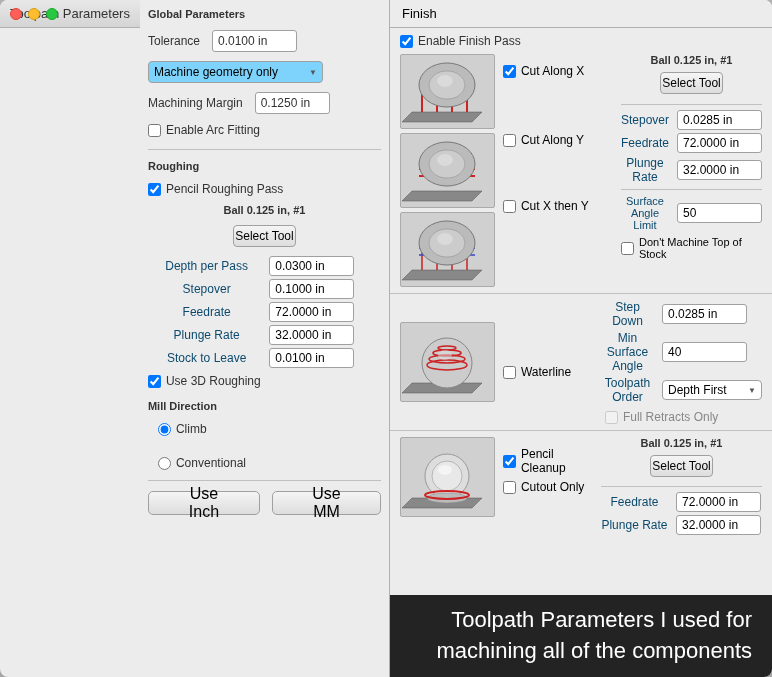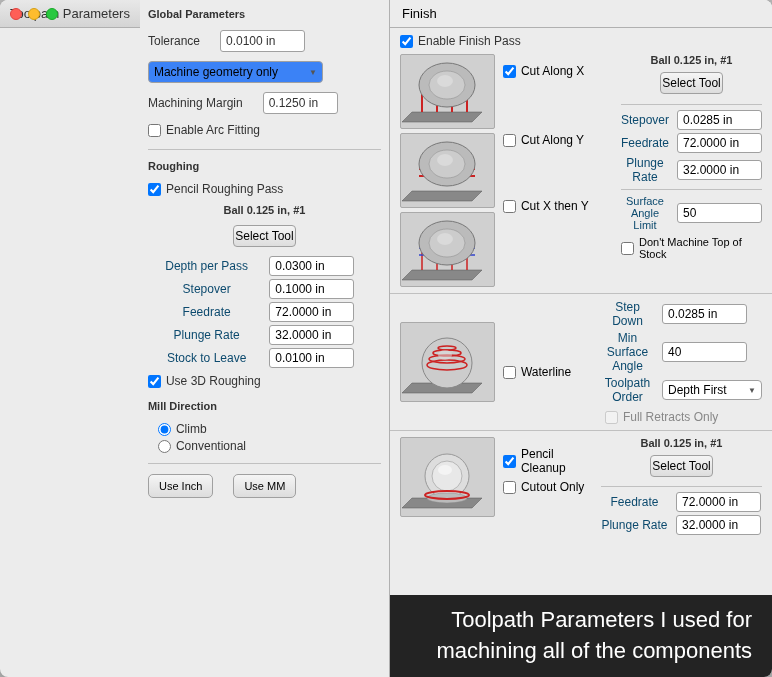--- a/index.html
+++ b/index.html
@@ -59,21 +59,21 @@
       flex-direction: column;
       gap: 6px;
       overflow-y: auto;
     }
     .section-header {
       font-size: 11px;
       font-weight: 600;
       color: #333;
       margin-bottom: 4px;
     }
-    .row { display: flex; align-items: center; gap: 20px; margin-bottom: 3px; }
+    .row { display: flex; align-items: center; gap: 12px; margin-bottom: 3px; }
     .label { color: #333; font-size: 12px; }
     .input-field {
       background: white;
       border: 1px solid #a0a0a0;
       border-radius: 3px;
       padding: 2px 5px;
       font-size: 12px;
       height: 22px;
       color: #333;
     }
@@ -93,37 +93,37 @@
     }
     .select-wrapper select {
       width: 175px;
       height: 22px;
       border: 1px solid #a0a0a0;
       border-radius: 4px;
       font-size: 12px;
       padding: 0 20px 0 5px;
       appearance: none;
       -webkit-appearance: none;
-      background: #3b82f6;
+      background: #7dd3fc;
       cursor: pointer;
     }
     .checkbox-row { display: flex; align-items: center; gap: 5px; margin-bottom: 2px; }
     .checkbox-row input[type=checkbox] { margin: 0; }
     .btn {
       background: linear-gradient(to bottom, #f5f5f5, #ddd);
       border: 1px solid #a0a0a0;
       border-radius: 4px;
       padding: 3px 1px;
       font-size: 12px;
       cursor: pointer;
       height: 22px;
       display: inline-flex;
       align-items: center;
     }
-    .radio-group { display: flex; flex-direction: column; gap: 3px; margin-left: 10px; }
+    .radio-group { display: flex; flex-direction: column; gap: 20px; margin-left: 10px; }
     .radio-row { display: flex; align-items: center; gap: 5px; }
 
     .divider { border: none; border-top: 1px solid #c0c0c0; margin: 4px 0; }
 
     
     .right-panel {
       flex: 1;
       background: #ececec;
       display: flex;
       flex-direction: column;
@@ -253,22 +253,22 @@
       padding: 10px 20px;
       font-size: 22px;
       font-weight: 400;
       text-align: right;
       line-height: 1.4;
     }
     .bottom-btn {
       background: linear-gradient(to bottom, #f5f5f5, #ddd);
       border: 1px solid #a0a0a0;
       border-radius: 5px;
-      padding: 4px 10px;
-      font-size: 11px;
+      padding: 4px 28px;
+      font-size: 16px;
       cursor: pointer;
       height: 24px;
       display: inline-flex;
       align-items: center;
     }
 
     
     svg.preview-svg { width: 90px; height: 70px; }
 
     .sep-line {

